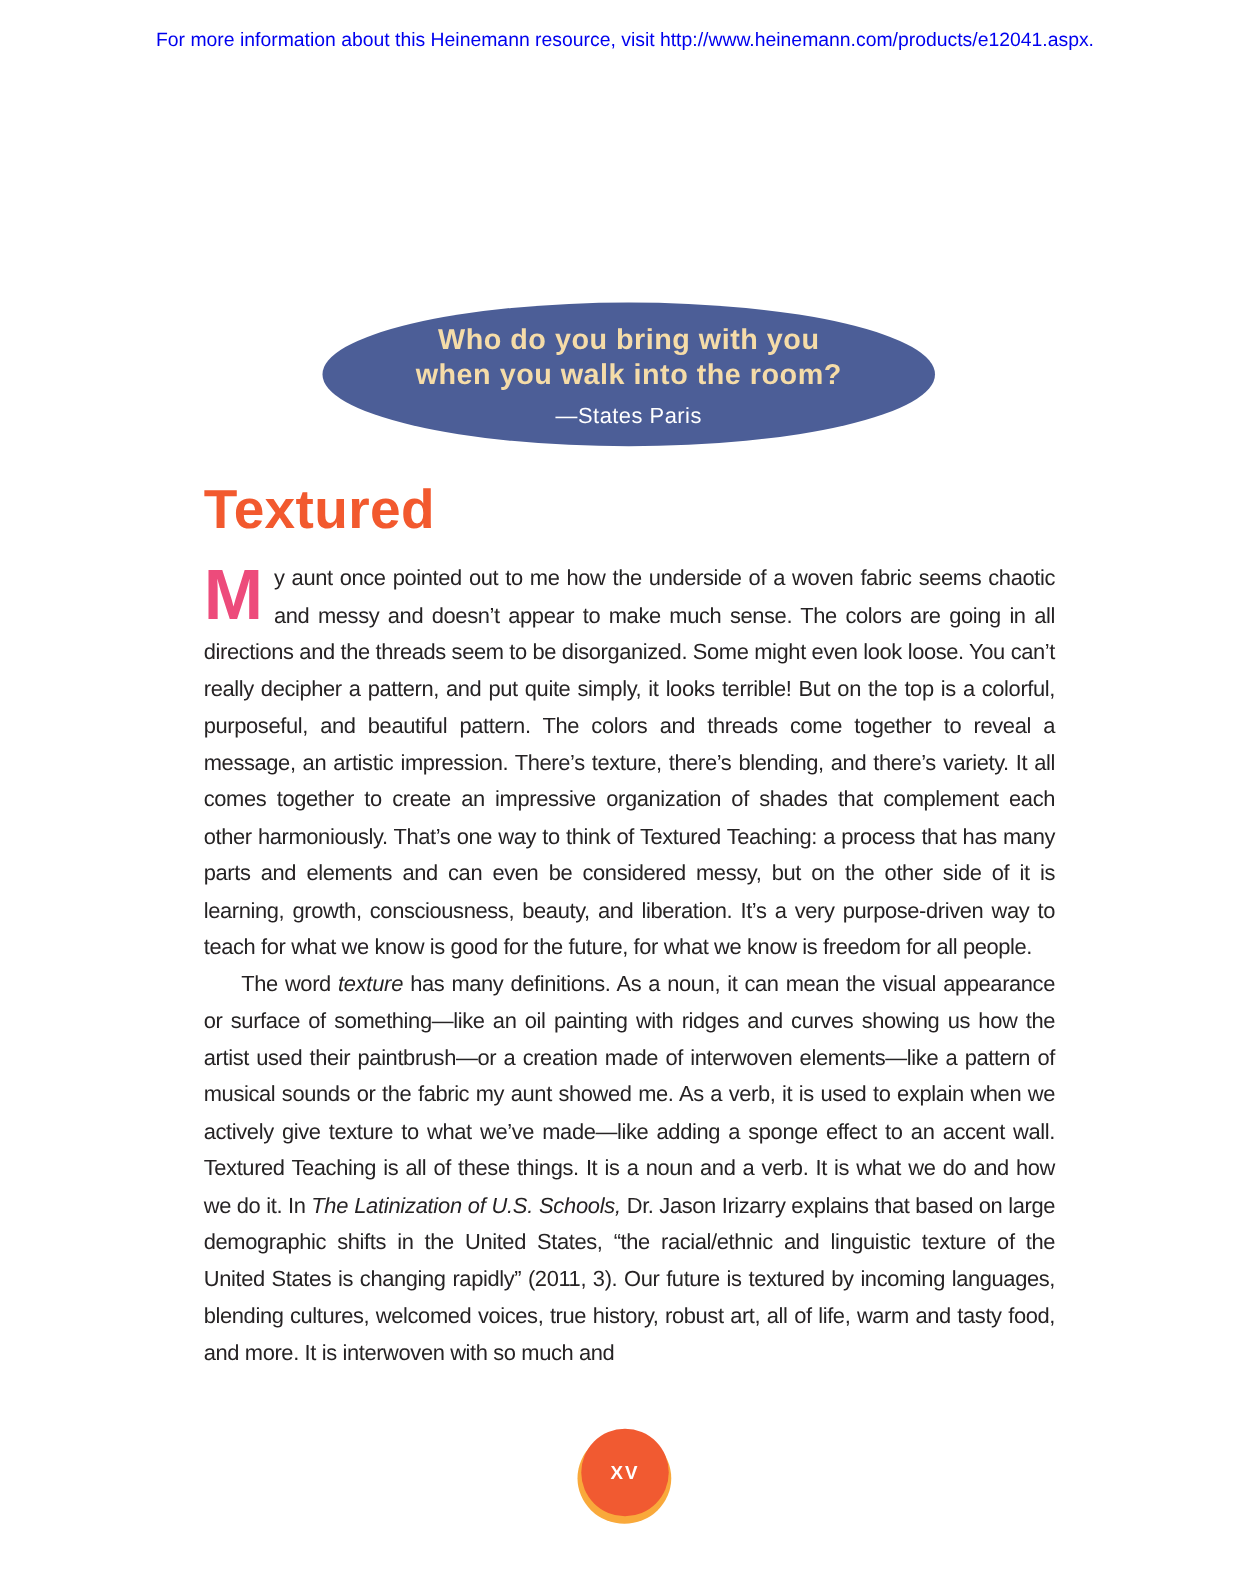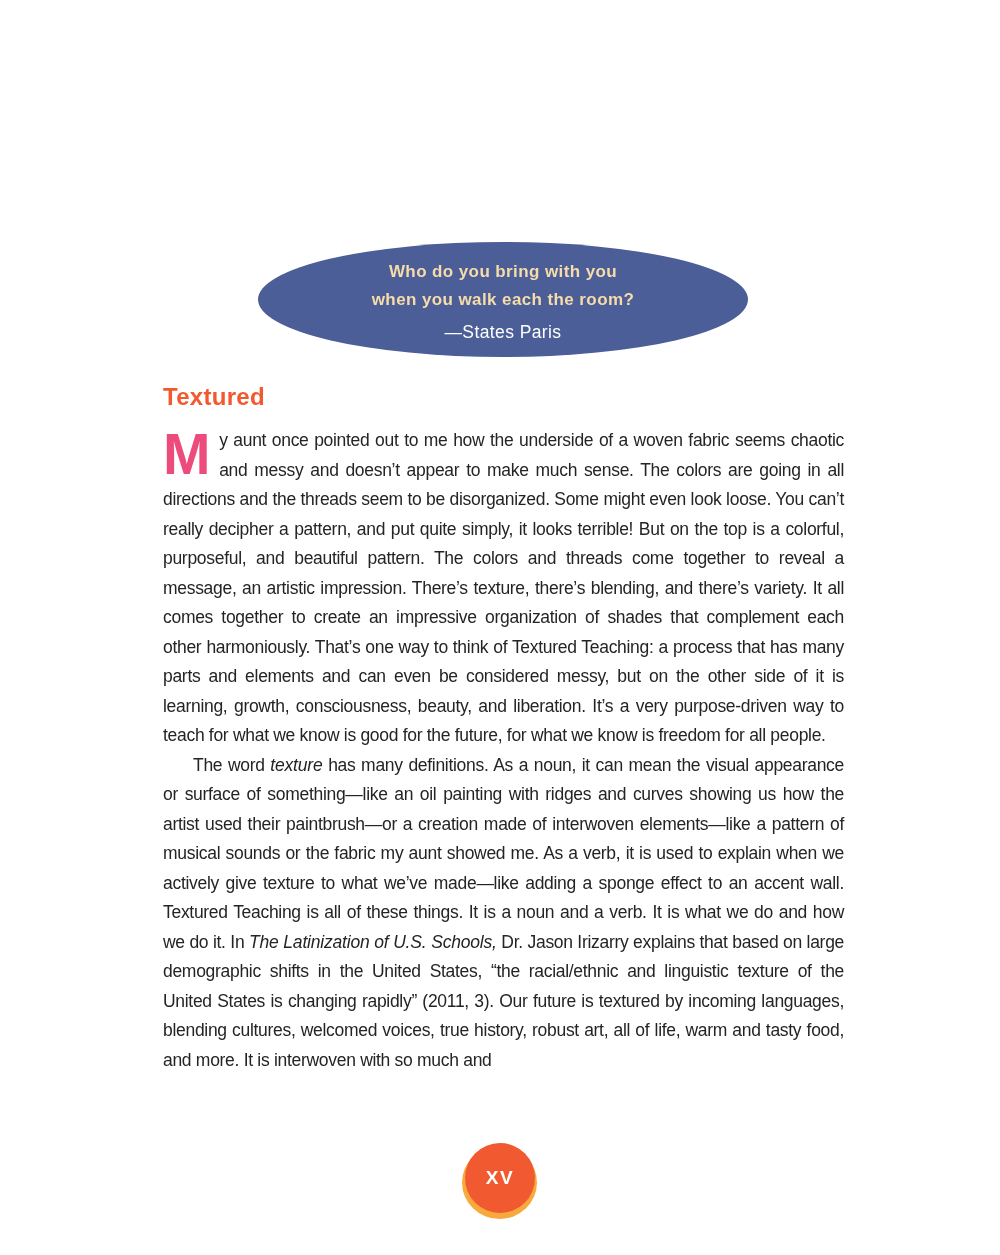--- a/index.html
+++ b/index.html
@@ -44,41 +44,41 @@
     display: flex;
     flex-direction: column;
     align-items: center;
     justify-content: center;
     text-align: center;
     padding-top: 2px;
   }
   .quote-line {
     color: #f5dca8;
     font-weight: bold;
-    font-size: 17px;
+    font-size: 23px;
     line-height: 27.5px;
     letter-spacing: 0.4px;
   }
   .quote-attr {
     color: #ffffff;
     font-size: 17.5px;
     margin-top: 9px;
     letter-spacing: 0.4px;
   }
 
   .content {
     position: absolute;
     left: 163px;
     top: 383px;
     width: 681px;
   }
   .section-heading {
     margin: 0 0 15px 0;
     color: #f2592e;
-    font-size: 24px;
+    font-size: 44px;
     font-weight: bold;
     letter-spacing: 0.3px;
   }
   .body-par {
     margin: 0;
     color: #262324;
     font-size: 17.5px;
     line-height: 29.5px;
     letter-spacing: -0.3px;
     text-align: justify;
@@ -114,34 +114,35 @@
     width: 70px; height: 70px;
     border-radius: 50%;
     background: #f15a31;
     display: flex;
     align-items: center;
     justify-content: center;
   }
   .badge-core span {
     color: #ffffff;
     font-weight: bold;
-    font-size: 19px;
+    font-size: 15px;
     letter-spacing: 1.5px;
   }
 </style>
 </head>
 <body>
 
 <div class="page">
 
+  <a class="header-link">For more information about this Heinemann resource, visit http://www.heinemann.com/products/e12041.aspx.</a>
 
 
   <div class="quote-ellipse">
     <div class="quote-line">Who do you bring with you</div>
-    <div class="quote-line">when you walk each the room?</div>
+    <div class="quote-line">when you walk into the room?</div>
     <div class="quote-attr">—States Paris</div>
   </div>
 
   <div class="content">
     <h1 class="section-heading">Textured</h1>
     <p class="body-par"><span class="drop-cap">M</span><span>y aunt once pointed out to me how the underside of a woven fabric seems chaotic and messy and doesn’t appear to make much sense. The colors are going in all directions and the threads seem to be disorganized. Some might even look loose. You can’t really decipher a pattern, and put quite simply, it looks terrible! But on the top is a colorful, purposeful, and beautiful pattern. The colors and threads come together to reveal a message, an artistic impression. There’s texture, there’s blending, and there’s variety. It all comes together to create an impressive organization of shades that complement each other harmoniously. That’s one way to think of Textured Teaching: a process that has many parts and elements and can even be considered messy, but on the other side of it is learning, growth, consciousness, beauty, and liberation. It’s a very purpose-driven way to teach for what we know is good for the future, for what we know is freedom for all people.</span></p>
     <p class="body-par par2"><span>The word </span><i>texture</i><span> has many definitions. As a noun, it can mean the visual appearance or surface of something—like an oil painting with ridges and curves showing us how the artist used their paintbrush—or a creation made of interwoven elements—like a pattern of musical sounds or the fabric my aunt showed me. As a verb, it is used to explain when we actively give texture to what we’ve made—like adding a sponge effect to an accent wall. Textured Teaching is all of these things. It is a noun and a verb. It is what we do and how we do it. In </span><i>The Latinization of U.S. Schools,</i><span> Dr. Jason Irizarry explains that based on large demographic shifts in the United States, “the racial/ethnic and linguistic texture of the United States is changing rapidly” (2011, 3). Our future is textured by incoming languages, blending cultures, welcomed voices, true history, robust art, all of life, warm and tasty food, and more. It is interwoven with so much and</span></p>
   </div>
 
   <div class="page-badge">

